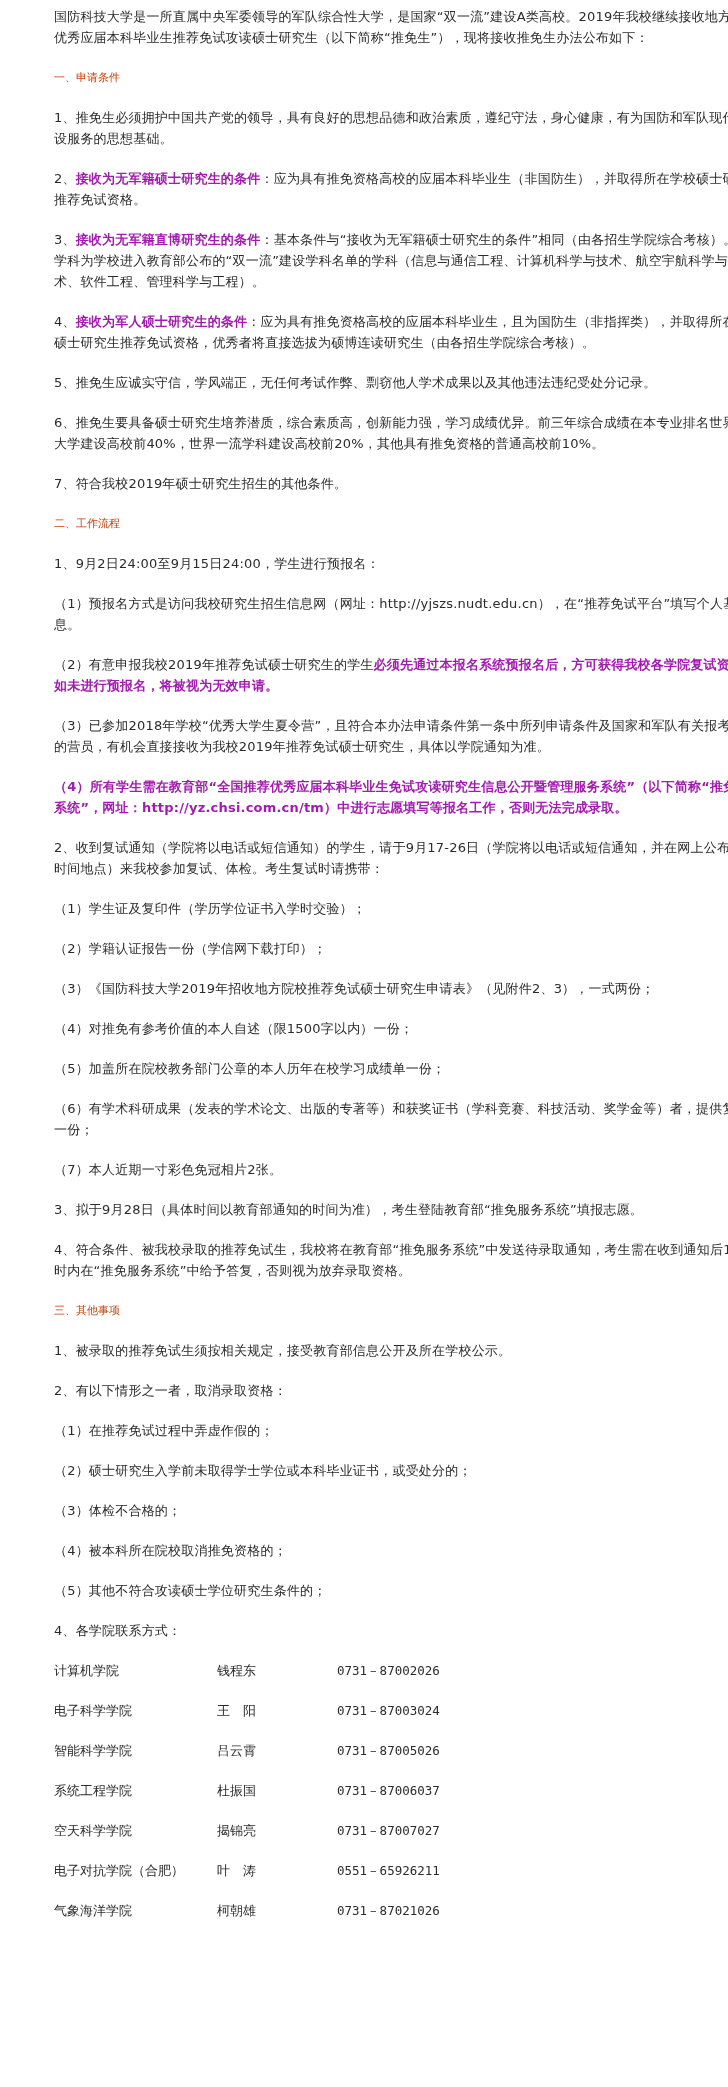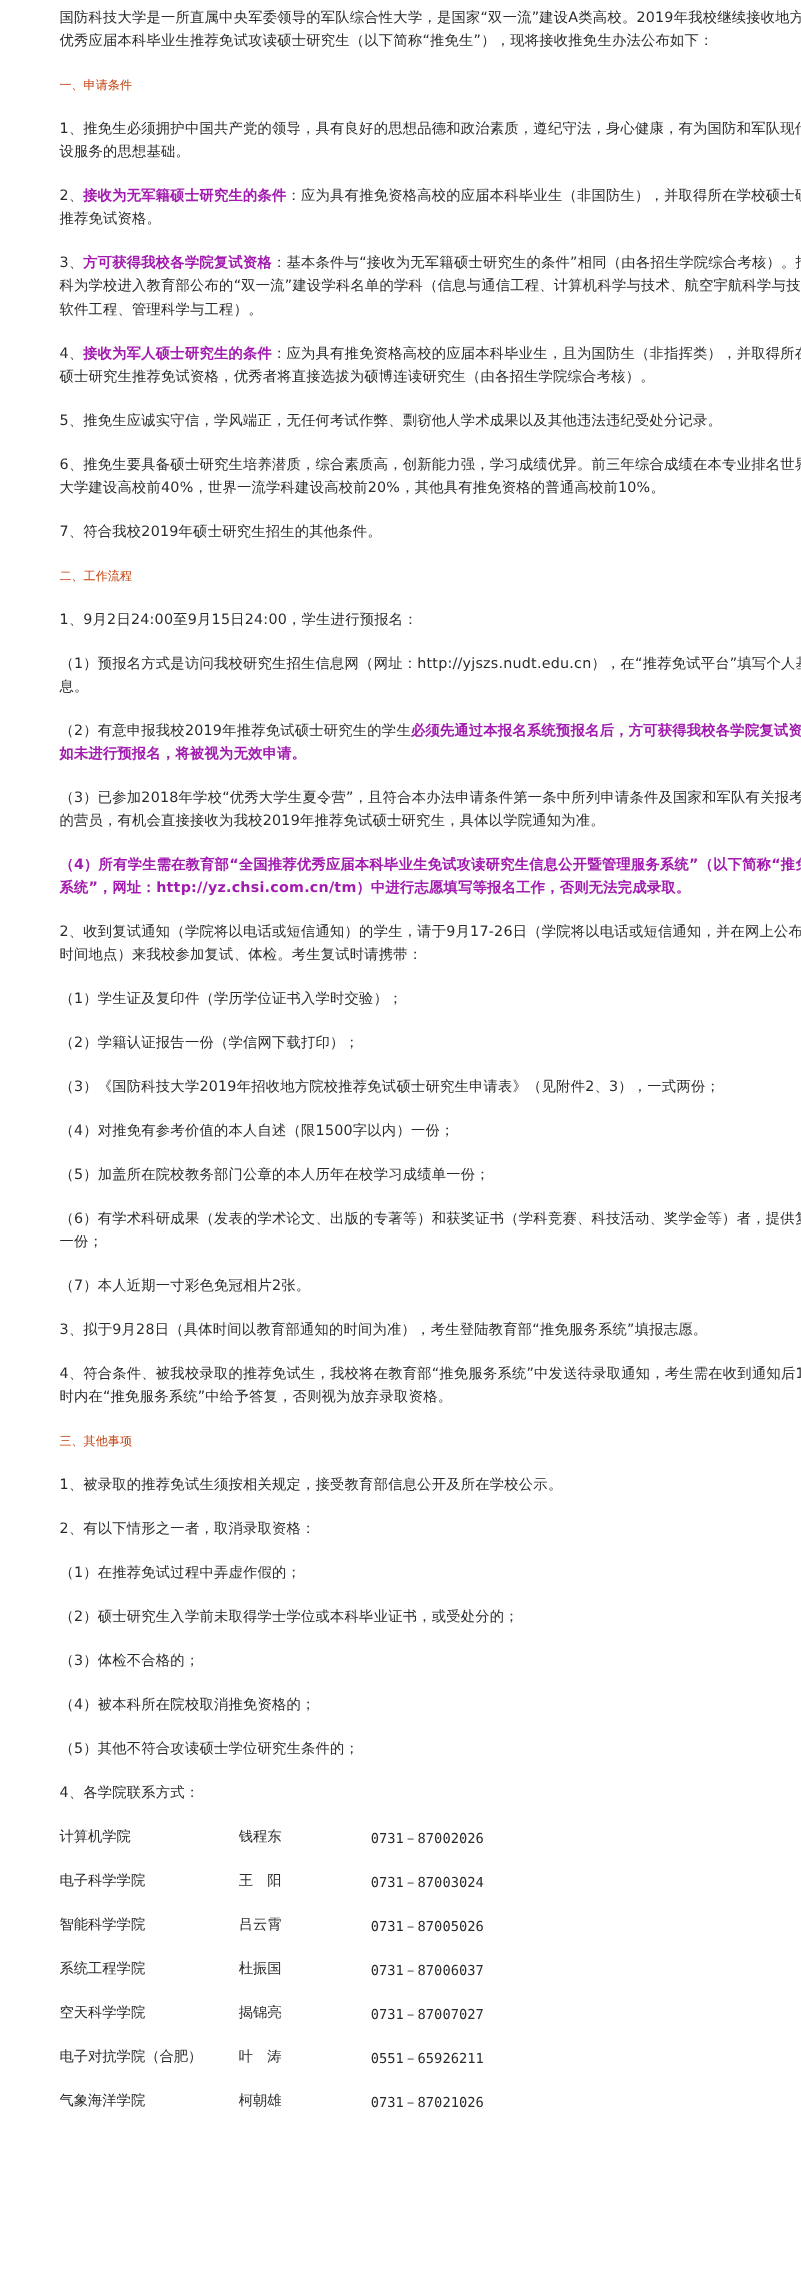--- a/index.html
+++ b/index.html
@@ -26,21 +26,21 @@
 <body>
 
 <div class="doc">
 
   <p class="p">国防科技大学是一所直属中央军委领导的军队综合性大学，是国家“双一流”建设A类高校。2019年我校继续接收地方院校优秀应届本科毕业生推荐免试攻读硕士研究生（以下简称“推免生”），现将接收推免生办法公布如下：</p>
 
   <p class="h">一、申请条件</p>
 
   <p class="p"><span>1、</span><span>推免生必须拥护中国共产党的领导，具有良好的思想品德和政治素质，遵纪守法，身心健康，有为国防和军队现代化建设服务的思想基础。</span></p>
   <p class="p"><span>2、</span><span class="b">接收为无军籍硕士研究生的条件</span><span>：应为具有推免资格高校的应届本科毕业生（非国防生），并取得所在学校硕士研究生推荐免试资格。</span></p>
-  <p class="p"><span>3、</span><span class="b">方可获得我校各学院复试资格</span><span>：基本条件与“接收为无军籍硕士研究生的条件”相同（由各招生学院综合考核）。招生学科为学校进入教育部公布的“双一流”建设学科名单的学科（信息与通信工程、计算机科学与技术、航空宇航科学与技术、软件工程、管理科学与工程）。</span></p>
+  <p class="p"><span>3、</span><span class="b">接收为无军籍直博研究生的条件</span><span>：基本条件与“接收为无军籍硕士研究生的条件”相同（由各招生学院综合考核）。招生学科为学校进入教育部公布的“双一流”建设学科名单的学科（信息与通信工程、计算机科学与技术、航空宇航科学与技术、软件工程、管理科学与工程）。</span></p>
   <p class="p"><span>4、</span><span class="b">接收为军人硕士研究生的条件</span><span>：应为具有推免资格高校的应届本科毕业生，且为国防生（非指挥类），并取得所在学校硕士研究生推荐免试资格，优秀者将直接选拔为硕博连读研究生（由各招生学院综合考核）。</span></p>
   <p class="p"><span>5、</span><span>推免生应诚实守信，学风端正，无任何考试作弊、剽窃他人学术成果以及其他违法违纪受处分记录。</span></p>
   <p class="p"><span>6、</span><span>推免生要具备硕士研究生培养潜质，综合素质高，创新能力强，学习成绩优异。前三年综合成绩在本专业排名世界一流大学建设高校前40%，世界一流学科建设高校前20%，其他具有推免资格的普通高校前10%。</span></p>
   <p class="p"><span>7、</span><span>符合我校2019年硕士研究生招生的其他条件。</span></p>
 
   <p class="h">二、工作流程</p>
 
   <p class="p">1、9月2日24:00至9月15日24:00，学生进行预报名：</p>
   <p class="p sub">（1）预报名方式是访问我校研究生招生信息网（网址：http://yjszs.nudt.edu.cn），在“推荐免试平台”填写个人基本信息。</p>
   <p class="p sub"><span>（2）有意申报我校2019年推荐免试硕士研究生的学生</span><span class="b">必须先通过本报名系统预报名后，方可获得我校各学院复试资格；如未进行预报名，将被视为无效申请。</span></p>

